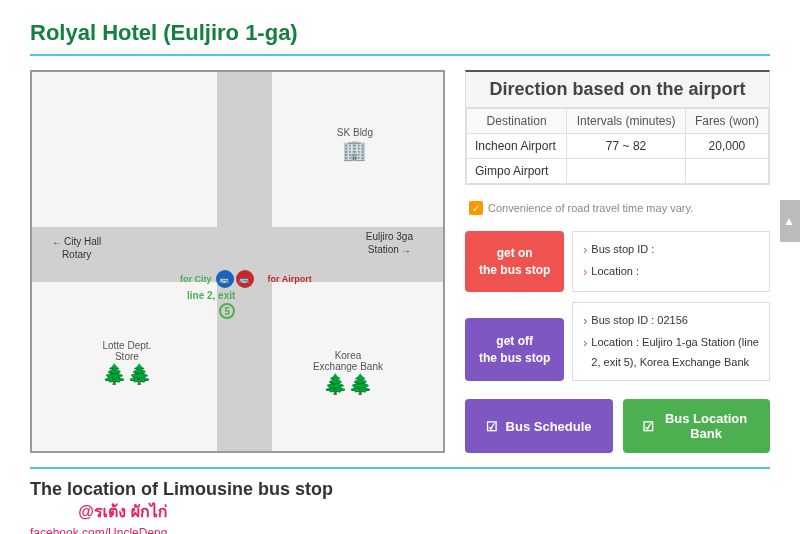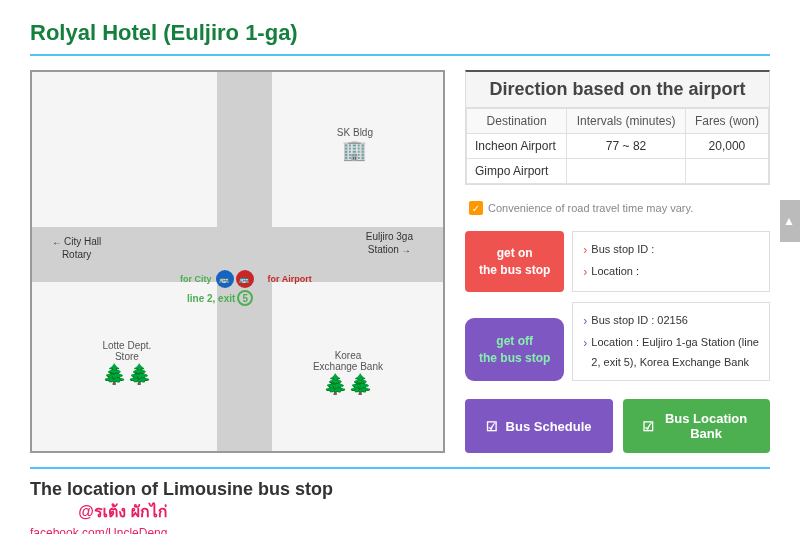--- a/index.html
+++ b/index.html
@@ -166,22 +166,23 @@
     
     .line2-exit {
       position: absolute;
       top: 218px;
       left: 155px;
       font-size: 10px;
       color: #4caf50;
       font-weight: bold;
       z-index: 10;
       display: flex;
-      align-items: center;
+      align-items: flex-end;
       gap: 2px;
+      flex-direction: column;
     }
 
     .exit-circle {
       width: 16px;
       height: 16px;
       border: 2px solid #4caf50;
       border-radius: 50%;
       display: flex;
       align-items: center;
       justify-content: center;
@@ -319,25 +320,25 @@
       line-height: 1.4;
       min-width: 80px;
       display: flex;
       align-items: center;
       justify-content: center;
       cursor: pointer;
     }
 
     .get-off-btn {
       background: #7e57c2;
-      color: #86efac;
+      color: #ffffff;
       font-size: 12px;
       font-weight: bold;
       padding: 10px 14px;
-      border-radius: 9px;
+      border-radius: 4px;
       text-align: center;
       line-height: 1.4;
       min-width: 80px;
       display: flex;
       align-items: center;
       justify-content: center;
       cursor: pointer;
       margin-top: 16px;
     }
 

